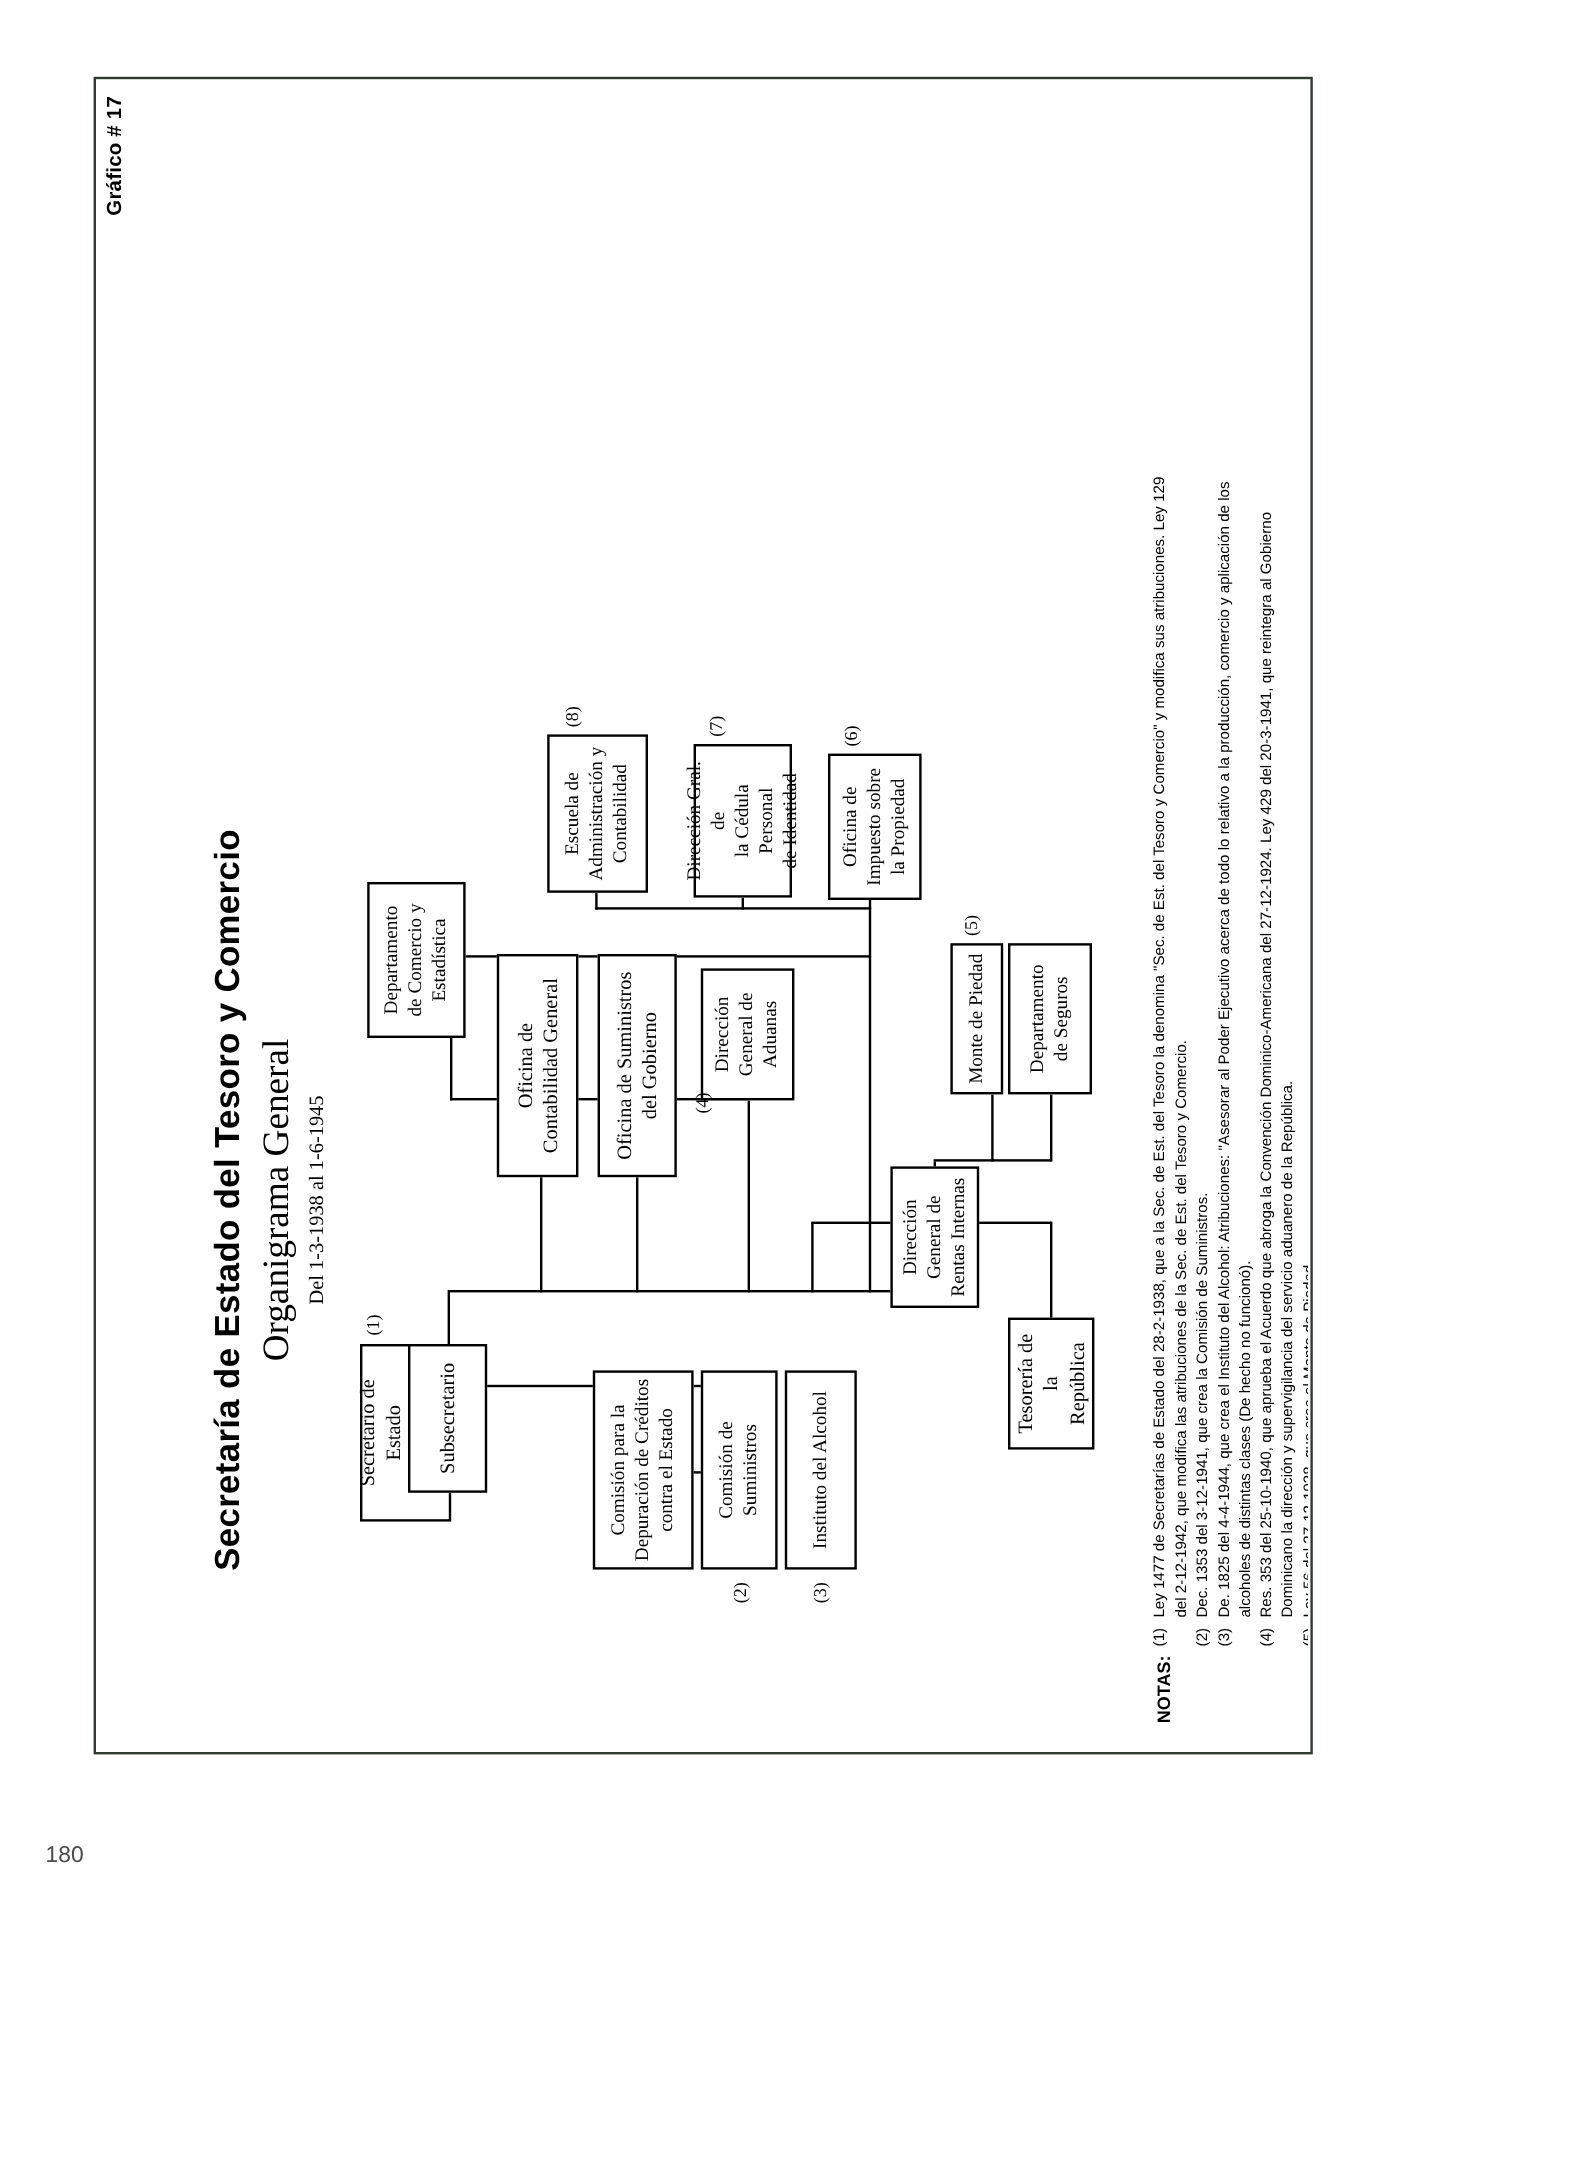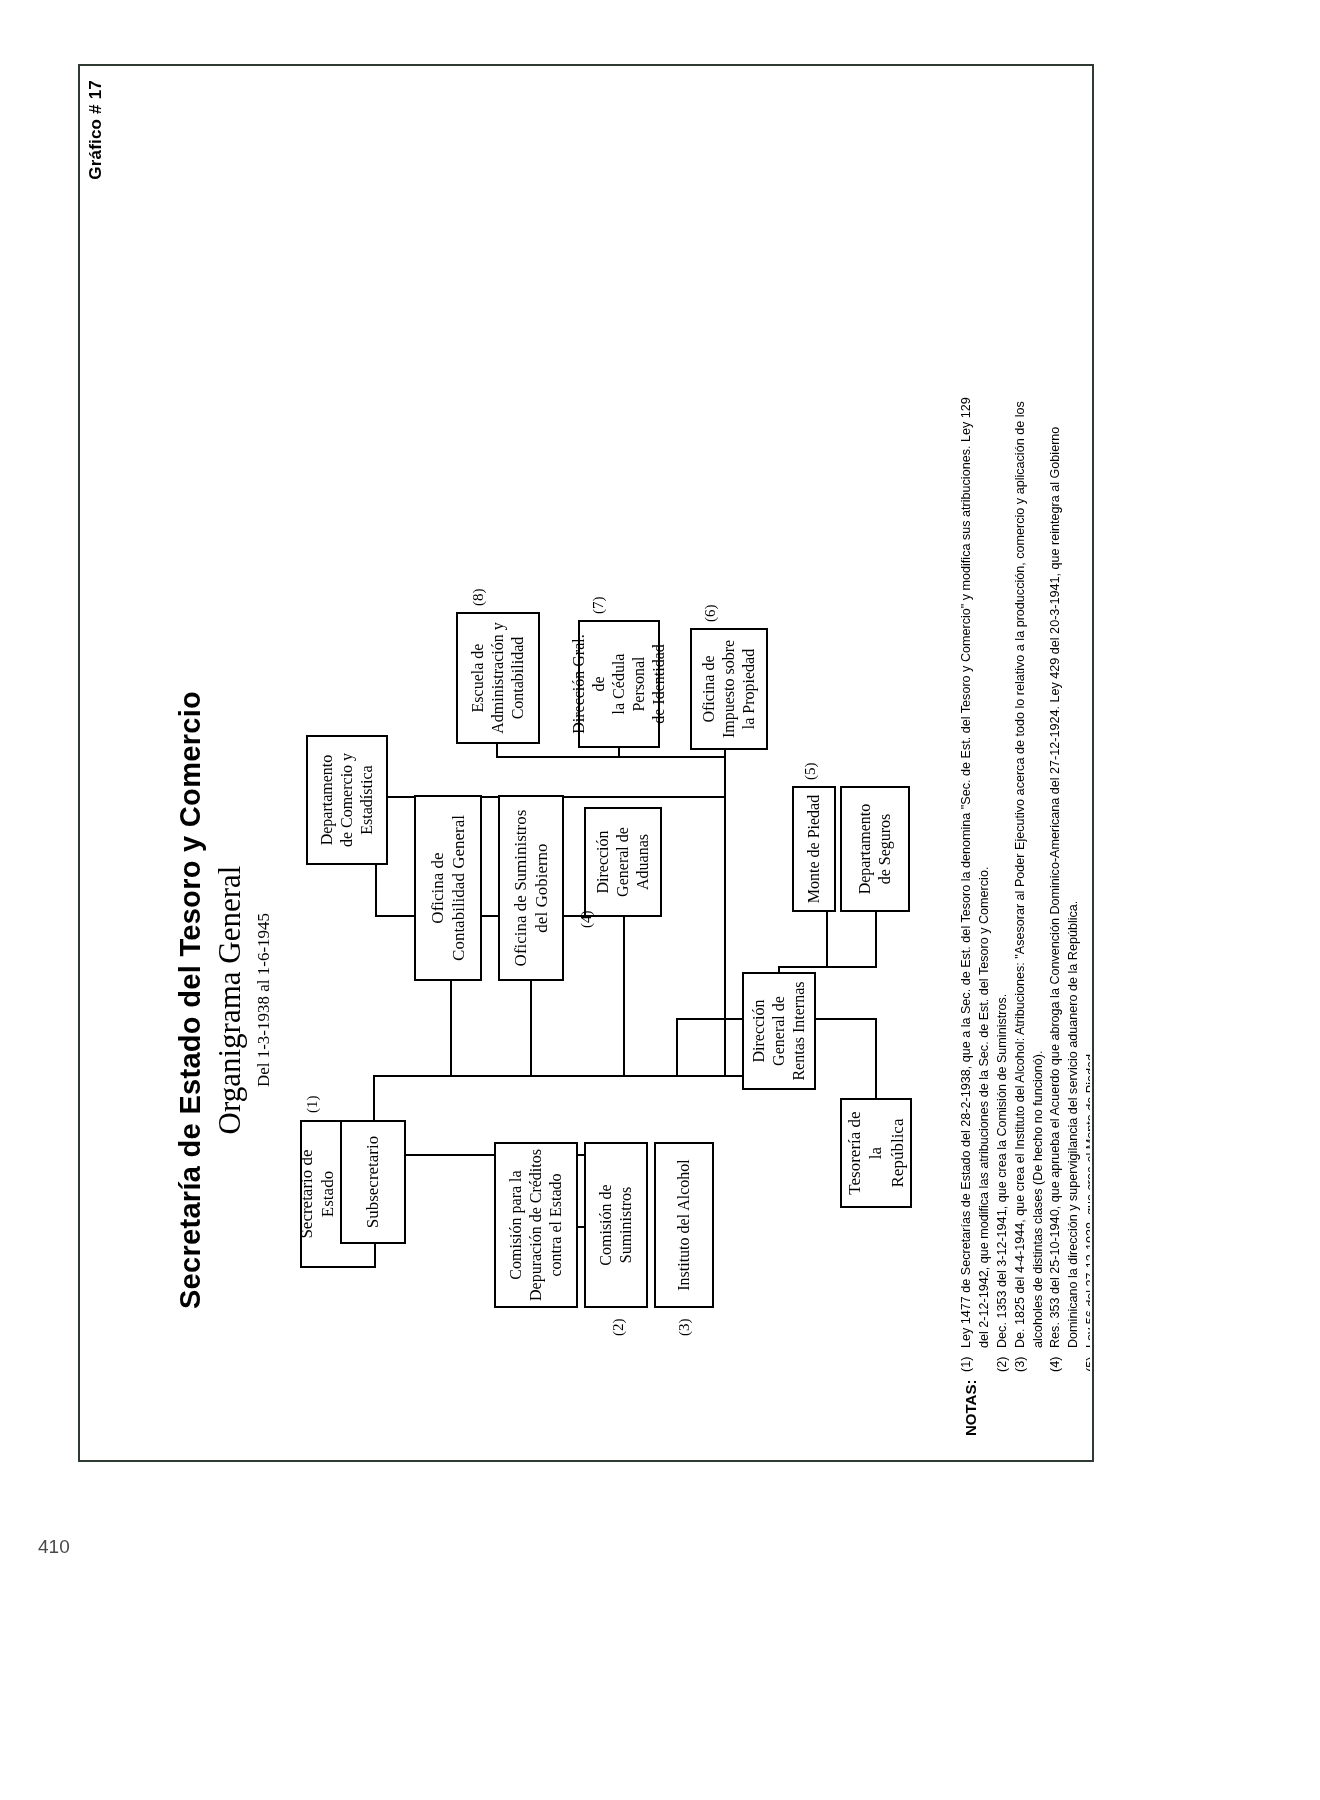--- a/index.html
+++ b/index.html
@@ -42,21 +42,21 @@
   .notas-label{position:absolute;font-family:"Liberation Sans",sans-serif;font-weight:bold;font-size:15px;}
   .notes{position:absolute;font-family:"Liberation Sans",sans-serif;font-size:12.6px;line-height:1.42;}
   .note-row{display:flex;align-items:flex-start;}
   .note-num{width:24px;flex:0 0 24px;}
   .note-txt{flex:1;}
   .note-cont{padding-left:24px;}
 </style>
 </head>
 <body>
 
-<div class="page-number">410</div>
+<div class="page-number">180</div>
 
 <div class="sheet"></div>
 
 <div class="rot-wrap">
   <div class="canvas">
 
     <div class="hdr-graf">Gráfico # 17</div>
     <div class="title-main">Secretaría de Estado del Tesoro y Comercio</div>
     <div class="title-sub">Organigrama General</div>
     <div class="title-dates">Del 1-3-1938 al 1-6-1945</div>

